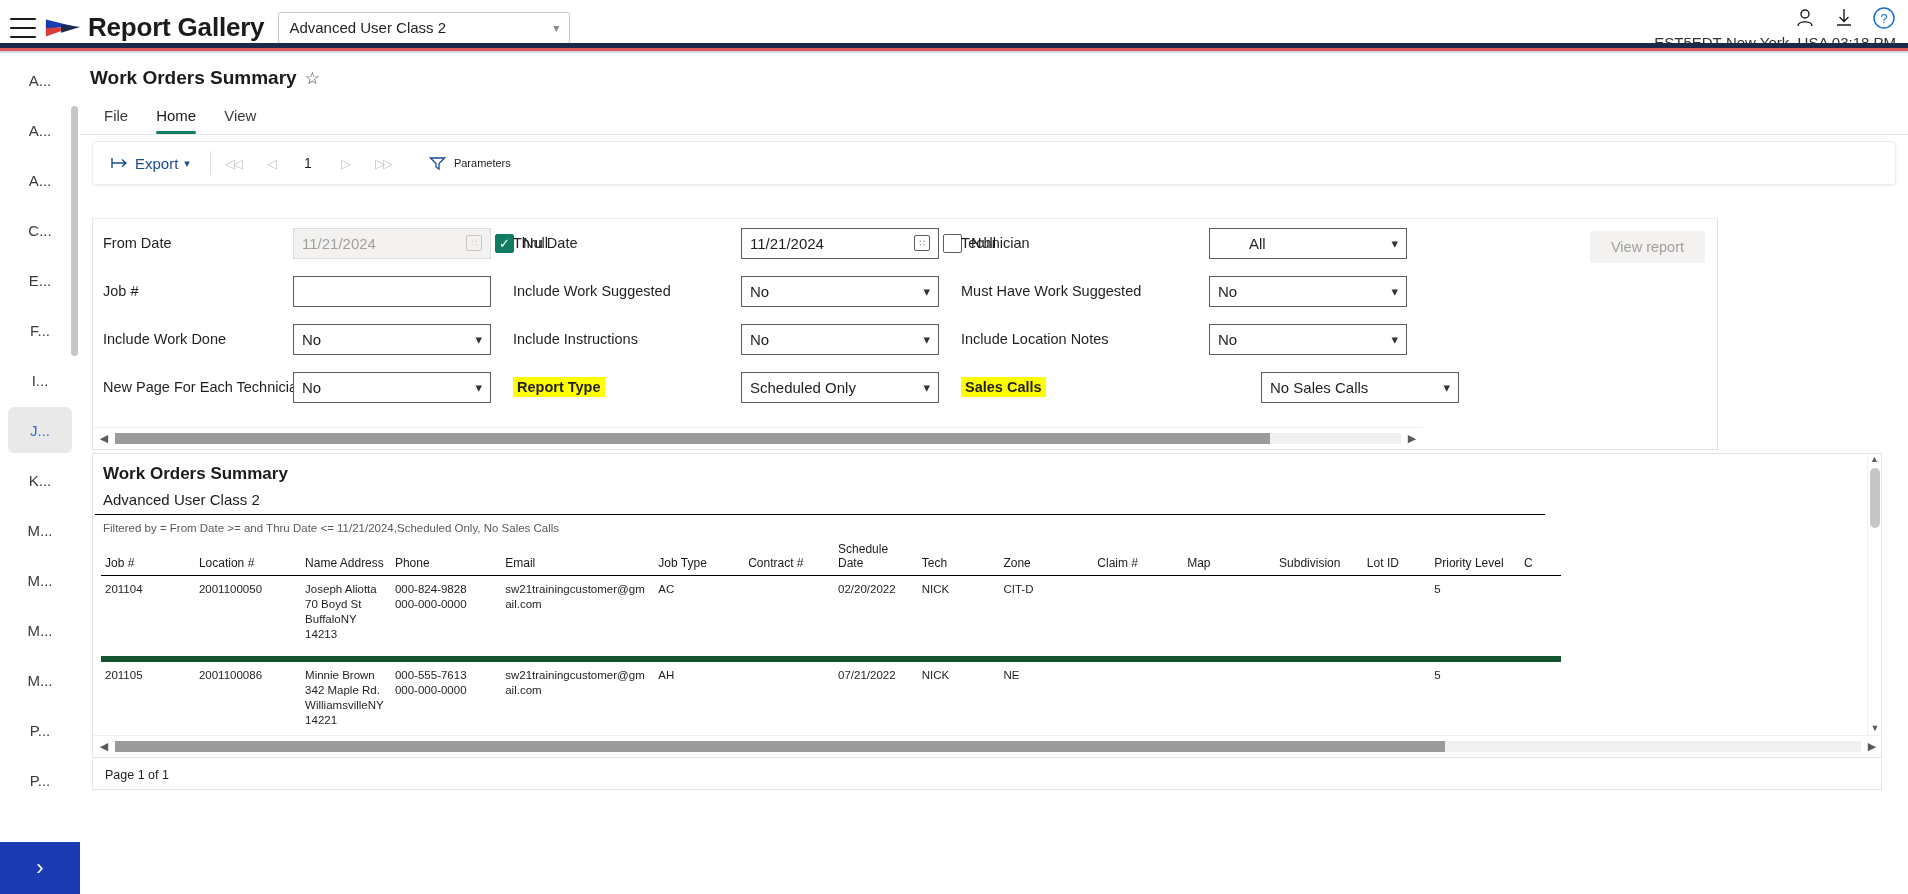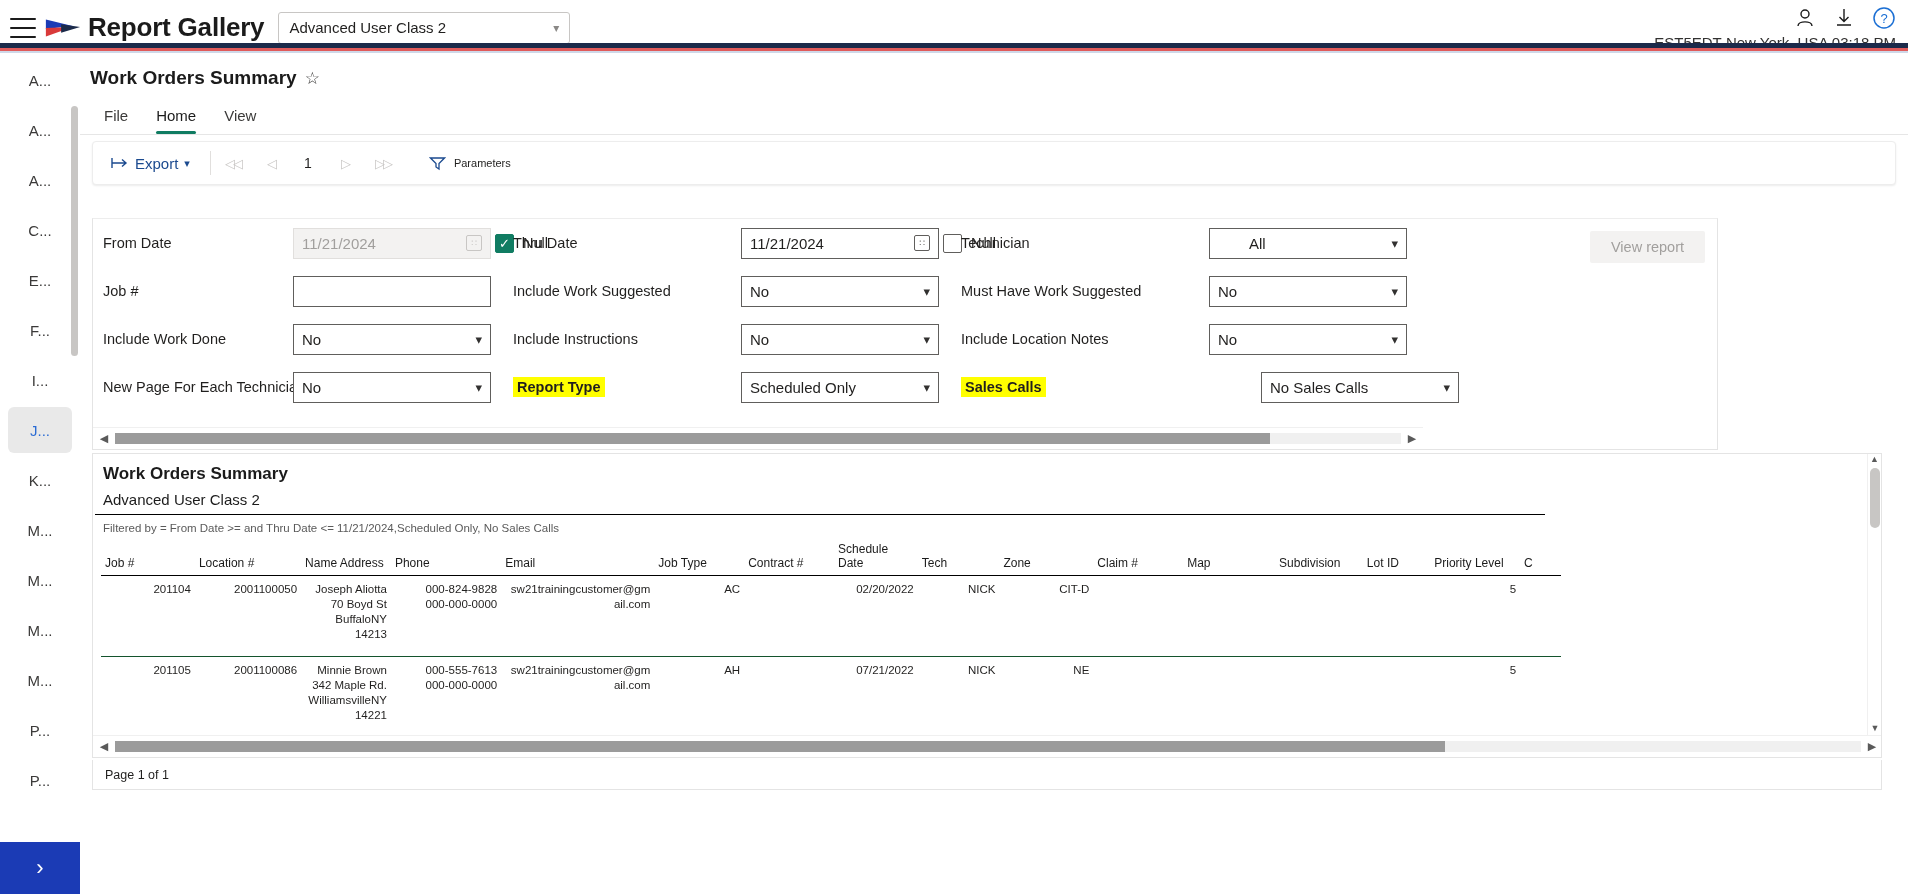--- a/index.html
+++ b/index.html
@@ -197,23 +197,23 @@
 
   table.rpt {
     border-collapse: collapse; width: 1460px; margin-left: 8px; margin-top: 6px;
     table-layout: fixed;
   }
   table.rpt th {
     font-size: 12px; font-weight: normal; color: #1b1b1b; text-align: left;
     padding: 2px 4px 5px 4px; border-bottom: 1px solid #000; vertical-align: bottom;
   }
   table.rpt td {
-    font-size: 11.5px; color: #201f1e; text-align: right;
+    font-size: 11.5px; color: #201f1e; text-align: left;
     padding: 6px 4px 14px 4px; vertical-align: top;
-    border-bottom: 1px solid #14532d;
+    border-bottom: 6px solid #14532d;
     line-height: 15px; word-wrap: break-word;
   }
   .cell-lines span { display:block; }
 
   .vscroll {
     position:absolute; right:0; top:0; width:14px; height:283px; background:#fff;
     border-left:1px solid #f0f0f0;
   }
   .vscroll .arr { height:14px; text-align:center; font-size:9px; color:#5a5a5a; cursor:pointer; }
   .vscroll .track { position:absolute; top:14px; bottom:14px; left:0; width:14px; background:#fff; }

